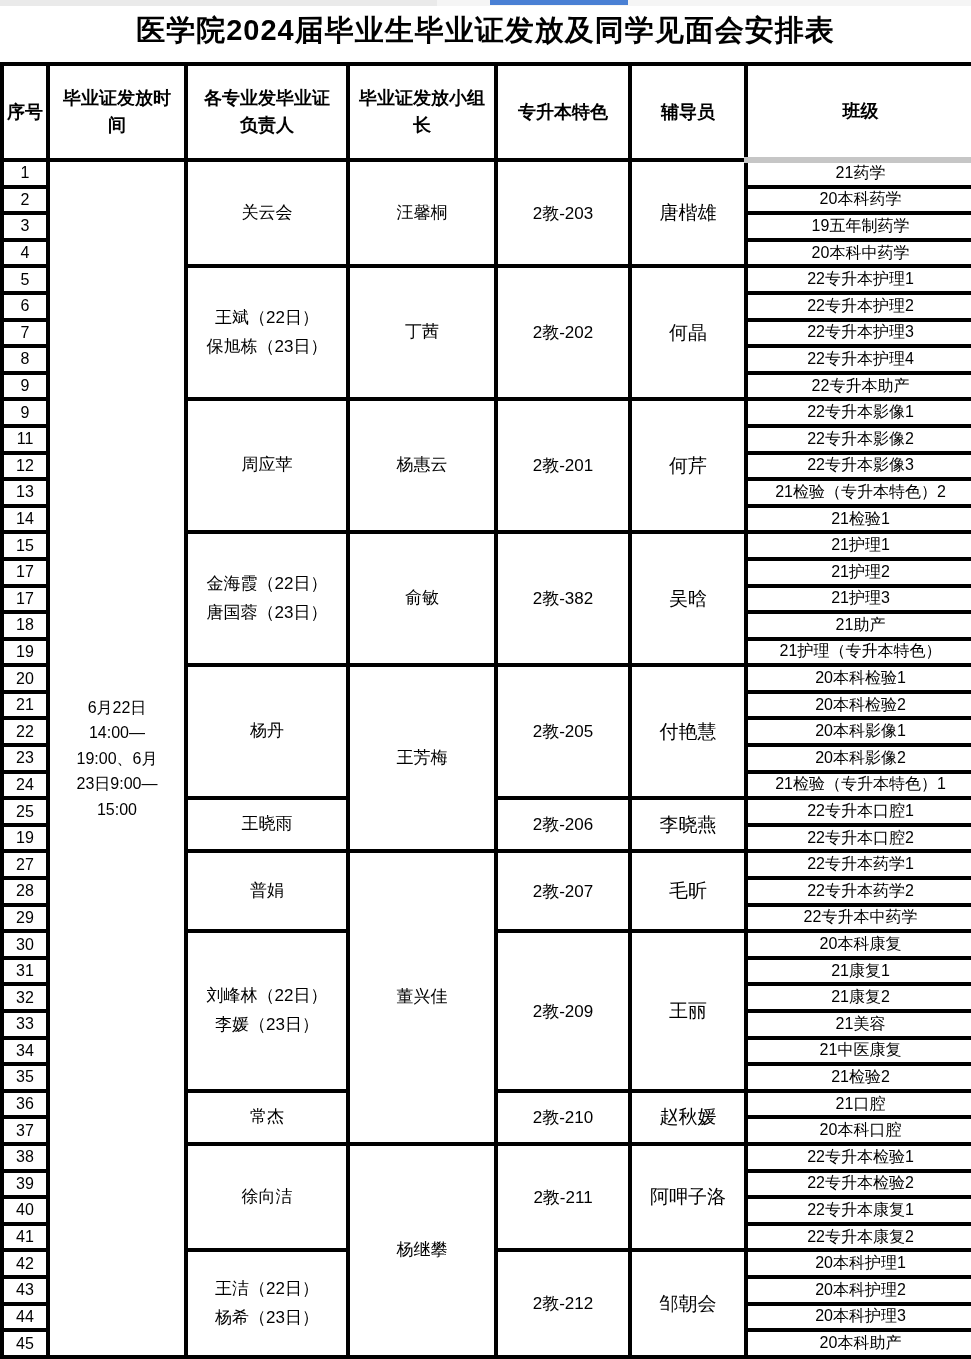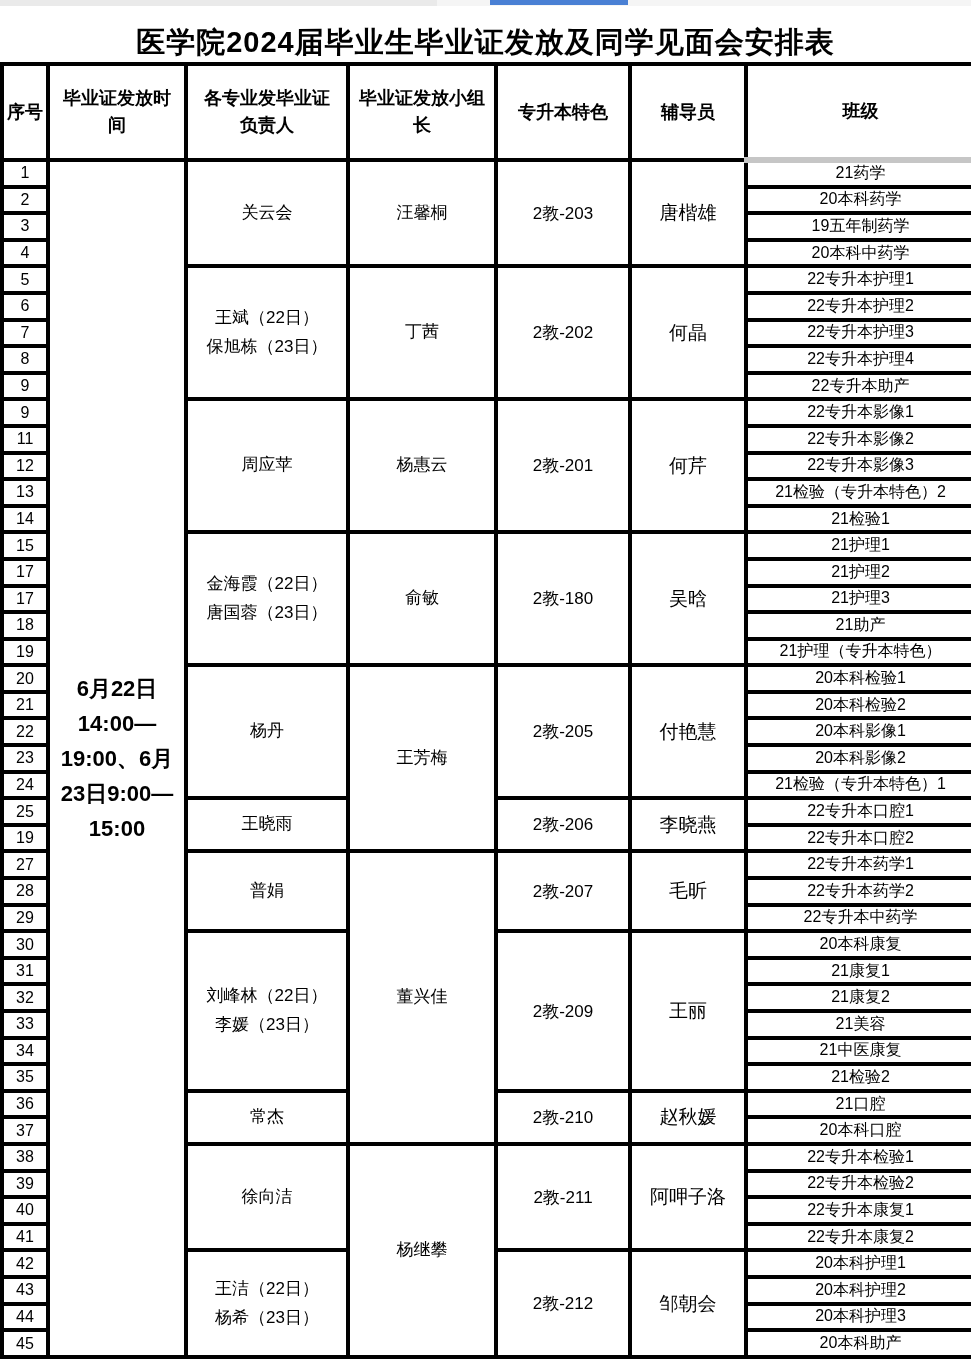--- a/index.html
+++ b/index.html
@@ -9,21 +9,21 @@
     font-family:"Liberation Sans", sans-serif;
     color:#000;
     position:relative;
     overflow:hidden;
   }
   .top-strip-left  { position:absolute; top:0; left:0;    width:437px; height:6px; background:#eaeaea; }
   .top-strip-right { position:absolute; top:0; left:437px; width:534px; height:6px; background:#f5f5f5; }
   .scroll-indicator{ position:absolute; top:0; left:490px; width:138px; height:5px; background:#4a80d4; }
 
   .title {
-    position:absolute; top:15px; left:0; width:100%; height:55px;
+    position:absolute; top:3px; left:0; width:100%; height:55px;
     display:flex; align-items:center; justify-content:center;
     font-size:29px; font-weight:bold; letter-spacing:1px;
   }
 
   table.schedule {
     position:absolute; top:62px; left:0;
     width:971px; height:1297px;
     border-collapse:collapse; table-layout:fixed;
     background:#fff;
   }
@@ -35,21 +35,21 @@
   }
   th:last-child, td:last-child { border-right:none; }
   thead tr { height:96px; }
   th {
     font-size:18px; font-weight:bold;
     white-space:pre-line; line-height:1.5;
   }
   th.hdr-class { border-bottom:6px solid #c6c6c6; }
   tbody tr { height:26px; }
   td.num  { font-size:16px; font-weight:normal; }
-  td.time { font-size:22px; font-weight:bold; white-space:pre-line; line-height:1.6; }
+  td.time { font-size:16px; font-weight:normal; white-space:pre-line; line-height:1.6; }
   td.name { font-size:17px; font-weight:normal; white-space:pre-line; line-height:1.7; }
   td.room { font-size:17px; }
   td.coun { font-size:19px; }
   td.cls  { font-size:16px; }
 </style>
 </head>
 <body>
 
 <div class="top-strip-left"></div>
 <div class="top-strip-right"></div>
@@ -154,21 +154,21 @@
       </tr>
       <tr>
         <td class="num">14</td>
         <td class="cls">21检验1</td>
       </tr>
       <tr>
         <td class="num">15</td>
         <td class="name" rowspan="5">金海霞（22日）
 唐国蓉（23日）</td>
         <td class="name" rowspan="5">俞敏</td>
-        <td class="room" rowspan="5">2教-180</td>
+        <td class="room" rowspan="5">2教-382</td>
         <td class="coun" rowspan="5">吴晗</td>
         <td class="cls">21护理1</td>
       </tr>
       <tr>
         <td class="num">17</td>
         <td class="cls">21护理2</td>
       </tr>
       <tr>
         <td class="num">17</td>
         <td class="cls">21护理3</td>

